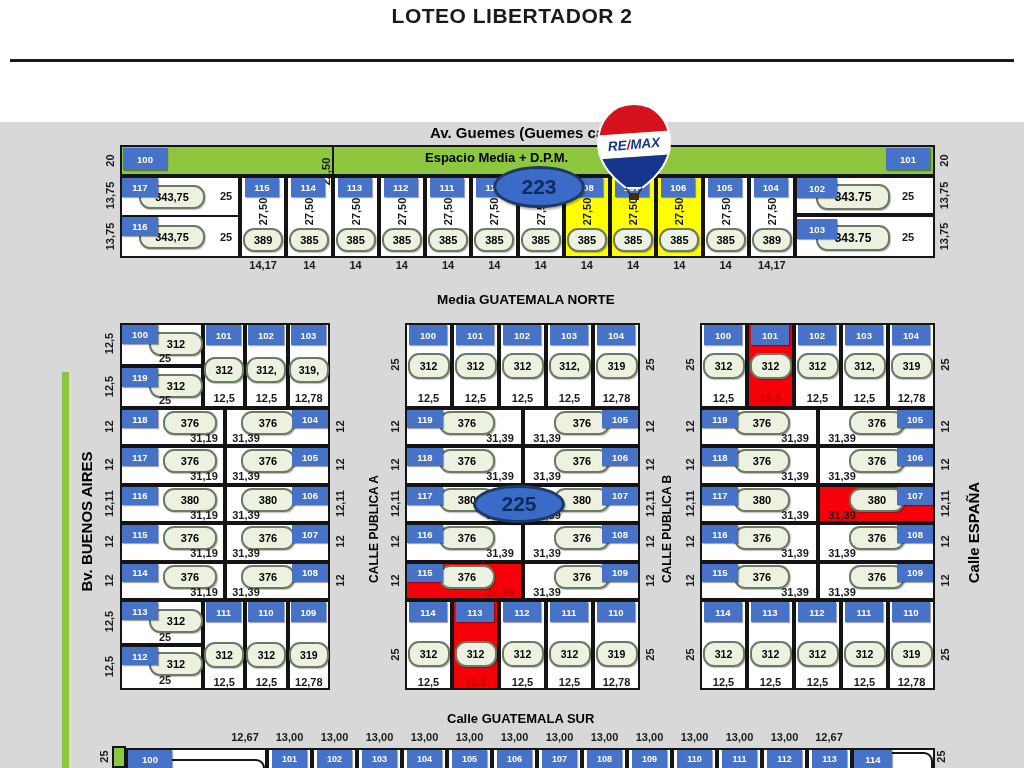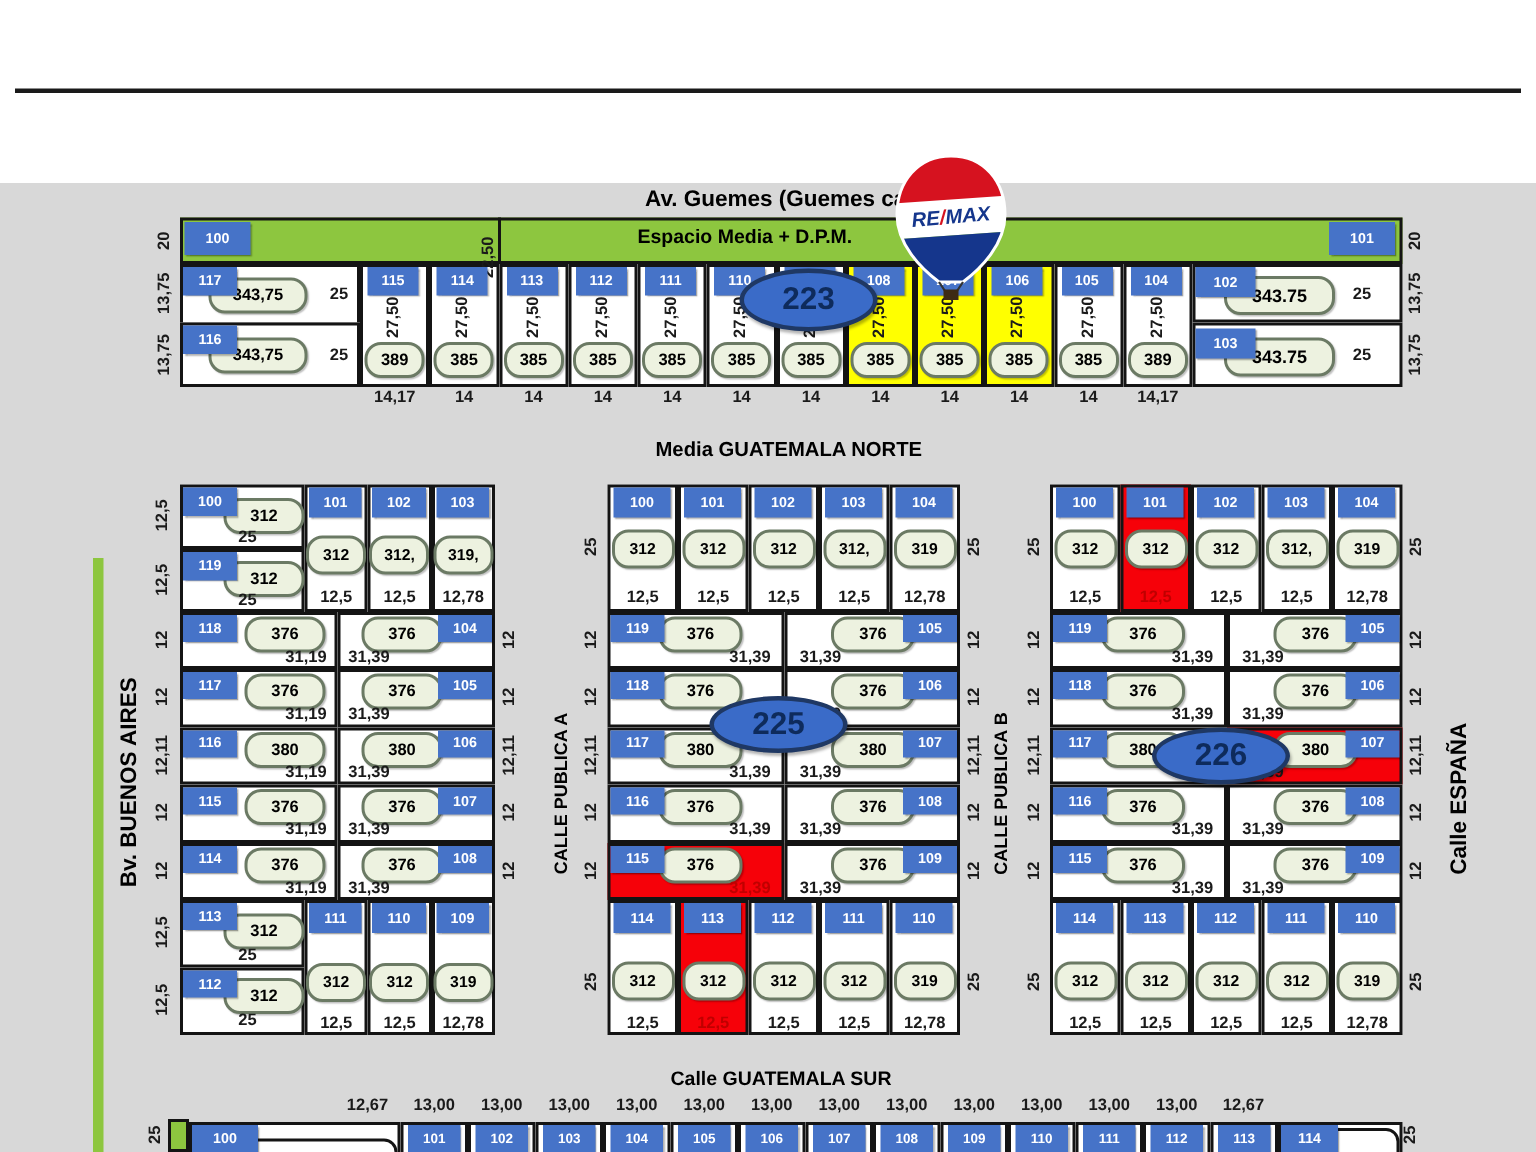--- a/index.html
+++ b/index.html
@@ -31,20 +31,21 @@
         display:flex;align-items:center;justify-content:center;color:#0E2B5C;font-weight:bold;
         font-size:21px;z-index:5;box-sizing:border-box;box-shadow:1px 2px 2px rgba(0,0,0,.3)}
   .street{position:absolute;font-weight:bold;color:#000;white-space:nowrap;z-index:6}
   .street.v{width:240px;text-align:center;transform:rotate(-90deg);transform-origin:center}
   #balloon{position:absolute;left:592px;top:102px;z-index:8}
 </style>
 </head>
 <body>
 
 <div id="page">
+  <div class="title">LOTEO LIBERTADOR 2</div>
   <div class="rule"></div>
   <div class="mapbg"></div>
   <div class="greenline"></div>
 
   <div id="map">
       <div class="lot green" style="left: 120px; top: 145px; width: 815px; height: 31px;"></div>
       <div class="vline" style="left: 332px; top: 145px; width: 2px; height: 31px;"></div>
       <div class="tag" style="left: 123px; top: 148px; width: 44px; height: 22px;">100</div>
       <div class="tag" style="left: 886px; top: 148px; width: 44px; height: 22px;">101</div>
       <div class="dim rot" style="left: 296px; top: 165px; width: 60px; text-align: center;">22,50</div>
@@ -123,21 +124,21 @@
       <div class="lot" style="left: 795px; top: 215px; width: 140px; height: 43px;"></div>
       <div class="tag" style="left: 797px; top: 219px; width: 40px; height: 20px;">103</div>
       <div class="pill" style="left: 816px; top: 225px; width: 74px; height: 26px; font-size: 12px;">343.75</div>
       <div class="dim" style="left: 878px; top: 231px; width: 60px; text-align: center;">25</div>
       <div class="dim rot" style="left: 80px; top: 154px; width: 60px; text-align: center;">20</div>
       <div class="dim rot" style="left: 914px; top: 154px; width: 60px; text-align: center;">20</div>
       <div class="dim rot" style="left: 80px; top: 189px; width: 60px; text-align: center;">13,75</div>
       <div class="dim rot" style="left: 914px; top: 189px; width: 60px; text-align: center;">13,75</div>
       <div class="dim rot" style="left: 80px; top: 230px; width: 60px; text-align: center;">13,75</div>
       <div class="dim rot" style="left: 914px; top: 230px; width: 60px; text-align: center;">13,75</div>
-      <div class="oval" style="left: 493px; top: 179px; width: 92px; height: 42px;">223</div>
+      <div class="oval" style="left: 493px; top: 166px; width: 92px; height: 42px;">223</div>
       <div class="lot" style="left: 120px; top: 323px; width: 83px; height: 43px;"></div>
       <div class="tag" style="left: 122px; top: 325px; width: 36px; height: 19px;">100</div>
       <div class="pill" style="left: 149px; top: 332px; width: 54px; height: 24px;">312</div>
       <div class="dim" style="left: 135px; top: 352px; width: 60px; text-align: center;">25</div>
       <div class="lot" style="left: 120px; top: 366px; width: 83px; height: 42px;"></div>
       <div class="tag" style="left: 122px; top: 368px; width: 36px; height: 19px;">119</div>
       <div class="pill" style="left: 149px; top: 374px; width: 54px; height: 24px;">312</div>
       <div class="dim" style="left: 135px; top: 394px; width: 60px; text-align: center;">25</div>
       <div class="lot" style="left: 203px; top: 323px; width: 42.3px; height: 85px;"></div>
       <div class="tag" style="left: 206px; top: 325px; width: 35.3px; height: 20px;">101</div>
@@ -312,21 +313,21 @@
       <div class="pill" style="left: 548.5px; top: 641px; width: 42px; height: 26px; font-size: 10.5px;">312</div>
       <div class="dim" style="left: 539.5px; top: 676px; width: 60px; text-align: center;">12,5</div>
       <div class="lot" style="left: 593px; top: 600px; width: 47px; height: 90px;"></div>
       <div class="tag" style="left: 597px; top: 602px; width: 38px; height: 20px;">110</div>
       <div class="pill" style="left: 595.5px; top: 641px; width: 42px; height: 26px; font-size: 10.5px;">319</div>
       <div class="dim" style="left: 586.5px; top: 676px; width: 60px; text-align: center;">12,78</div>
       <div class="dim rot" style="left: 365px; top: 358px; width: 60px; text-align: center;">25</div>
       <div class="dim rot" style="left: 620px; top: 358px; width: 60px; text-align: center;">25</div>
       <div class="dim rot" style="left: 365px; top: 648px; width: 60px; text-align: center;">25</div>
       <div class="dim rot" style="left: 620px; top: 648px; width: 60px; text-align: center;">25</div>
-      <div class="oval" style="left: 473px; top: 464px; width: 92px; height: 38px;">225</div>
+      <div class="oval" style="left: 473px; top: 485px; width: 92px; height: 38px;">225</div>
       <div class="lot" style="left: 700px; top: 323px; width: 47px; height: 85px;"></div>
       <div class="tag" style="left: 704px; top: 325px; width: 38px; height: 20px;">100</div>
       <div class="pill" style="left: 702.5px; top: 353px; width: 42px; height: 26px; font-size: 10.5px;">312</div>
       <div class="dim" style="left: 693.5px; top: 392px; width: 60px; text-align: center;">12,5</div>
       <div class="lot red" style="left: 747px; top: 323px; width: 47px; height: 85px;"></div>
       <div class="tag" style="left: 751px; top: 325px; width: 38px; height: 20px;">101</div>
       <div class="pill" style="left: 749.5px; top: 353px; width: 42px; height: 26px; font-size: 10.5px;">312</div>
       <div class="dim red" style="left: 740.5px; top: 392px; width: 60px; text-align: center;">12,5</div>
       <div class="lot" style="left: 794px; top: 323px; width: 47px; height: 85px;"></div>
       <div class="tag" style="left: 798px; top: 325px; width: 38px; height: 20px;">102</div>
@@ -407,21 +408,20 @@
       <div class="pill" style="left: 843.5px; top: 641px; width: 42px; height: 26px; font-size: 10.5px;">312</div>
       <div class="dim" style="left: 834.5px; top: 676px; width: 60px; text-align: center;">12,5</div>
       <div class="lot" style="left: 888px; top: 600px; width: 47px; height: 90px;"></div>
       <div class="tag" style="left: 892px; top: 602px; width: 38px; height: 20px;">110</div>
       <div class="pill" style="left: 890.5px; top: 641px; width: 42px; height: 26px; font-size: 10.5px;">319</div>
       <div class="dim" style="left: 881.5px; top: 676px; width: 60px; text-align: center;">12,78</div>
       <div class="dim rot" style="left: 660px; top: 358px; width: 60px; text-align: center;">25</div>
       <div class="dim rot" style="left: 915px; top: 358px; width: 60px; text-align: center;">25</div>
       <div class="dim rot" style="left: 660px; top: 648px; width: 60px; text-align: center;">25</div>
       <div class="dim rot" style="left: 915px; top: 648px; width: 60px; text-align: center;">25</div>
-      <div class="oval" style="left: 768px; top: 485px; width: 92px; height: 38px;">226</div>
       <div class="lot green" style="left: 112px; top: 746px; width: 14px; height: 22px;"></div>
       <div class="lot" style="left: 126px; top: 748px; width: 141px; height: 22px;"></div>
       <div class="tag" style="left: 128px; top: 750px; width: 44px; height: 18px;">100</div>
       <div class="pill white" style="left: 152px; top: 759px; width: 113px; height: 12px;"></div>
       <div class="lot" style="left: 267px; top: 748px; width: 45px; height: 22px;"></div>
       <div class="tag" style="left: 272px; top: 750px; width: 35px; height: 18px; font-size: 9px;">101</div>
       <div class="lot" style="left: 312px; top: 748px; width: 45px; height: 22px;"></div>
       <div class="tag" style="left: 317px; top: 750px; width: 35px; height: 18px; font-size: 9px;">102</div>
       <div class="lot" style="left: 357px; top: 748px; width: 45px; height: 22px;"></div>
       <div class="tag" style="left: 362px; top: 750px; width: 35px; height: 18px; font-size: 9px;">103</div>

